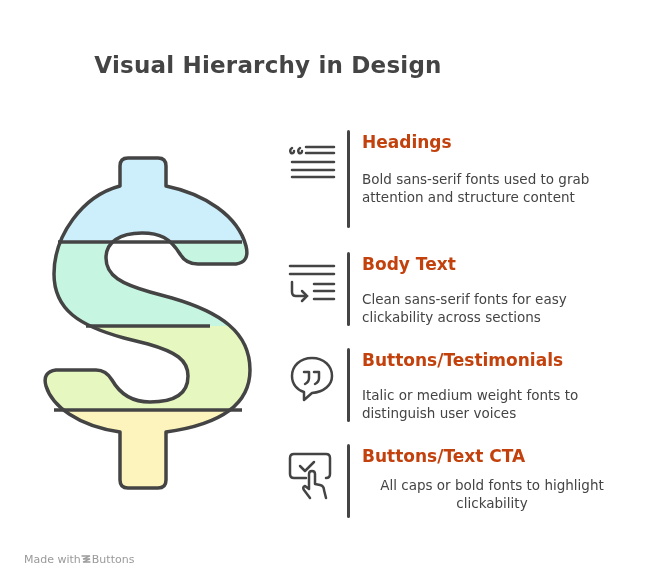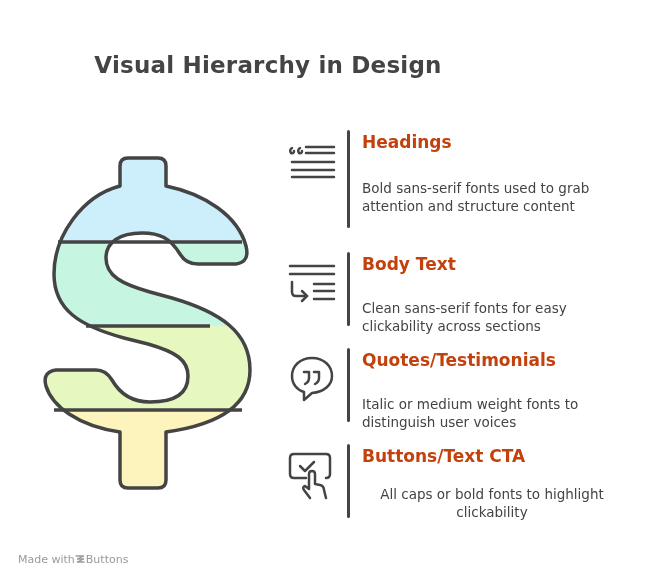--- a/index.html
+++ b/index.html
@@ -12,24 +12,24 @@
     font-size:23px; font-weight:bold; color:#444; letter-spacing:0.2px;
   }
   .dollar { position:absolute; left:40px; top:150px; width:220px; height:350px; }
   .item { position:absolute; left:286px; width:360px; }
   .item .icon { position:absolute; left:0; top:4px; width:52px; height:52px; }
   .item .divider { position:absolute; left:61px; top:0; width:2.5px; background:#444; border-radius:2px; }
   .item .head {
     position:absolute; left:76px; top:2px; font-size:17px; font-weight:bold; color:#c2410c; white-space:nowrap;
   }
   .item .desc {
-    position:absolute; left:76px; top:40px; width:260px; font-size:13.5px; line-height:18px; color:#444;margin-top:9px;
+    position:absolute; left:76px; top:40px; width:260px; font-size:13.5px; line-height:18px; color:#444;
   }
   .footer {
-    position:absolute; left:18px; top:553px; font-size:11px; color:#9a9a9a; display:flex; align-items:center; gap:0;
+    position:absolute; left:24px; top:553px; font-size:11px; color:#9a9a9a; display:flex; align-items:center; gap:0;
   }
 </style>
 </head>
 <body>
 
 <div class="title">Visual Hierarchy in Design</div>
 
 <svg class="dollar" viewBox="0 0 220 350">
   <defs>
     <clipPath id="dclip">
@@ -106,21 +106,21 @@
 
 <div class="item" style="top:348px;">
   <svg class="icon" viewBox="0 0 52 52">
     <g stroke="#444" stroke-width="2.5" stroke-linecap="round" stroke-linejoin="round" fill="none">
       <path d="M26,6 C14,6 6,14 6,24 C6,32 11,38 18,40 L18,48 L26,41 C38,40 46,33 46,24 C46,14 38,6 26,6 Z"></path>
       <path d="M18,20 h5 v6 q0,4 -4,6"></path>
       <path d="M28,20 h5 v6 q0,4 -4,6"></path>
     </g>
   </svg>
   <div class="divider" style="height:74px;"></div>
-  <div class="head">Quotes/Testimonials</div>
+  <div class="head">Buttons/Testimonials</div>
   <div class="desc" style="top:38px;">Italic or medium weight fonts to distinguish user voices</div>
 </div>
 
 <div class="item" style="top:444px;">
   <svg class="icon" viewBox="0 0 52 52">
     <g stroke="#444" stroke-width="2.5" stroke-linecap="round" stroke-linejoin="round" fill="none">
       <path d="M20,30 H8 q-4,0 -4,-4 V10 q0,-4 4,-4 H40 q4,0 4,4 V26 q0,4 -4,4"></path>
       <path d="M14,18 l5,5 l9,-9"></path>
       <path d="M24,50 l-6,-8 q-2,-3 1,-4 l4,3 V26 q0,-3 3,-3 q3,0 3,3 V36 l5,1 q4,1 4,5 l2,8"></path>
     </g>

